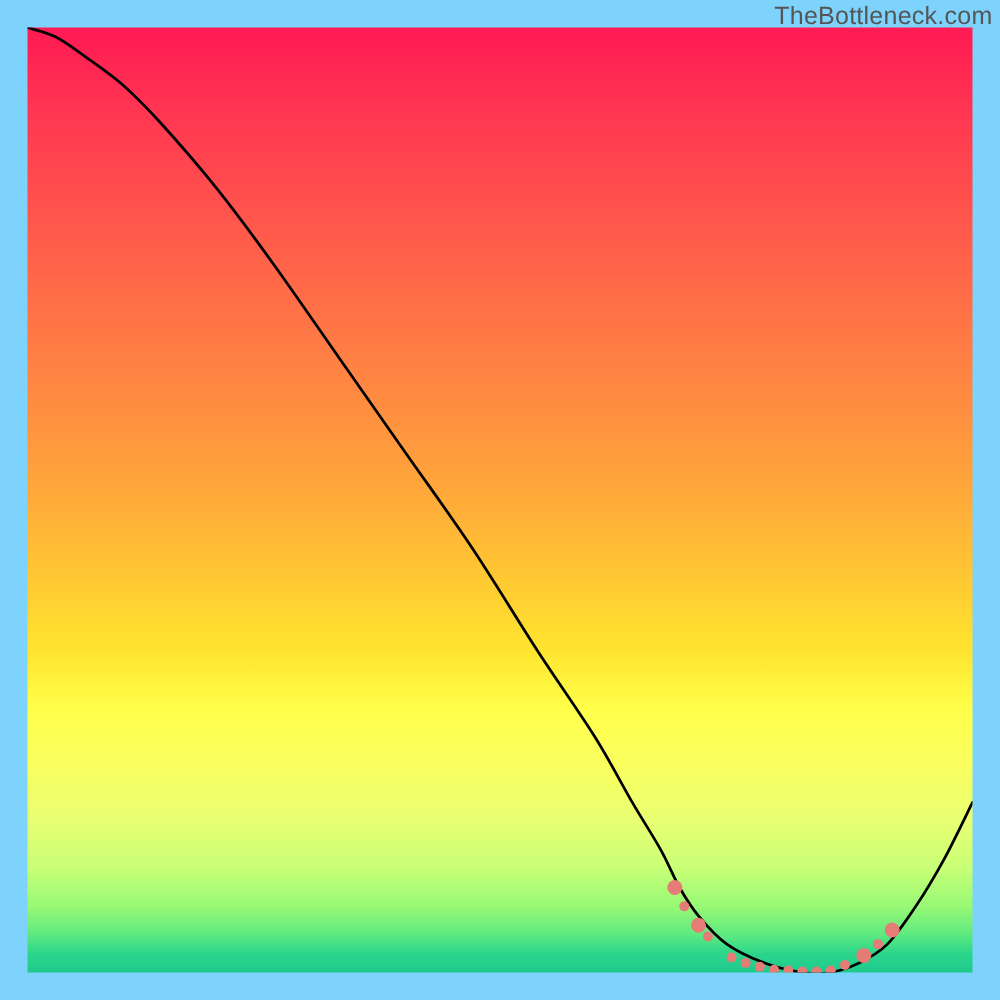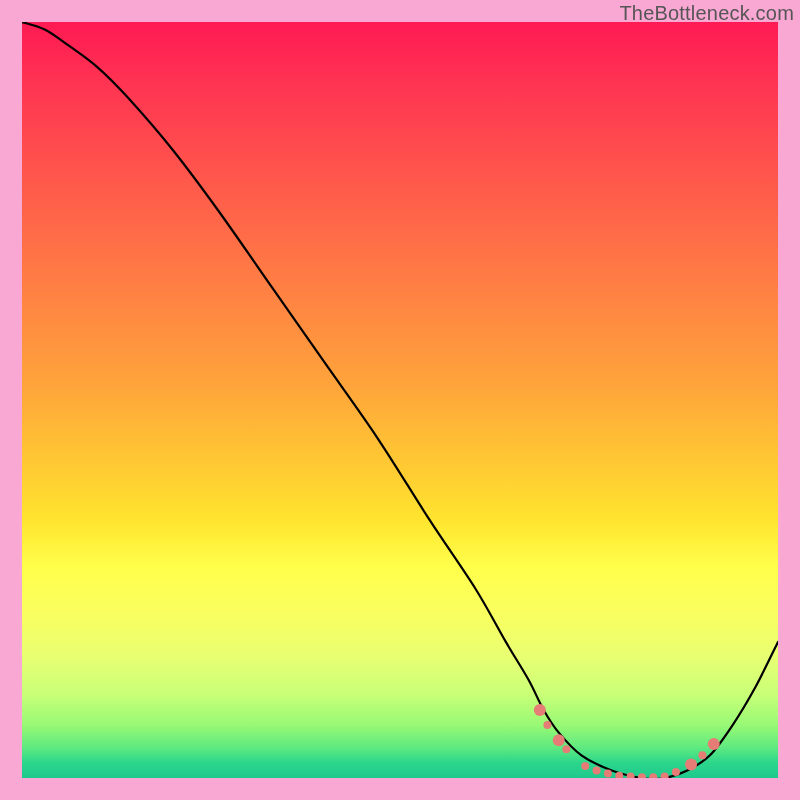--- a/index.html
+++ b/index.html
@@ -10,21 +10,21 @@
     background: #000;
     overflow: hidden;
     font-family: Arial, Helvetica, sans-serif;
   }
   .frame {
     position: absolute;
     left: 0;
     top: 0;
     width: 800px;
     height: 800px;
-    background: #f9a8d4;
+    background: #7dd3fc;
   }
   .plot {
     position: absolute;
     left: 22px;
     top: 22px;
     width: 756px;
     height: 756px;
     
     background: linear-gradient(to bottom,
       #ff1a53 0%,

